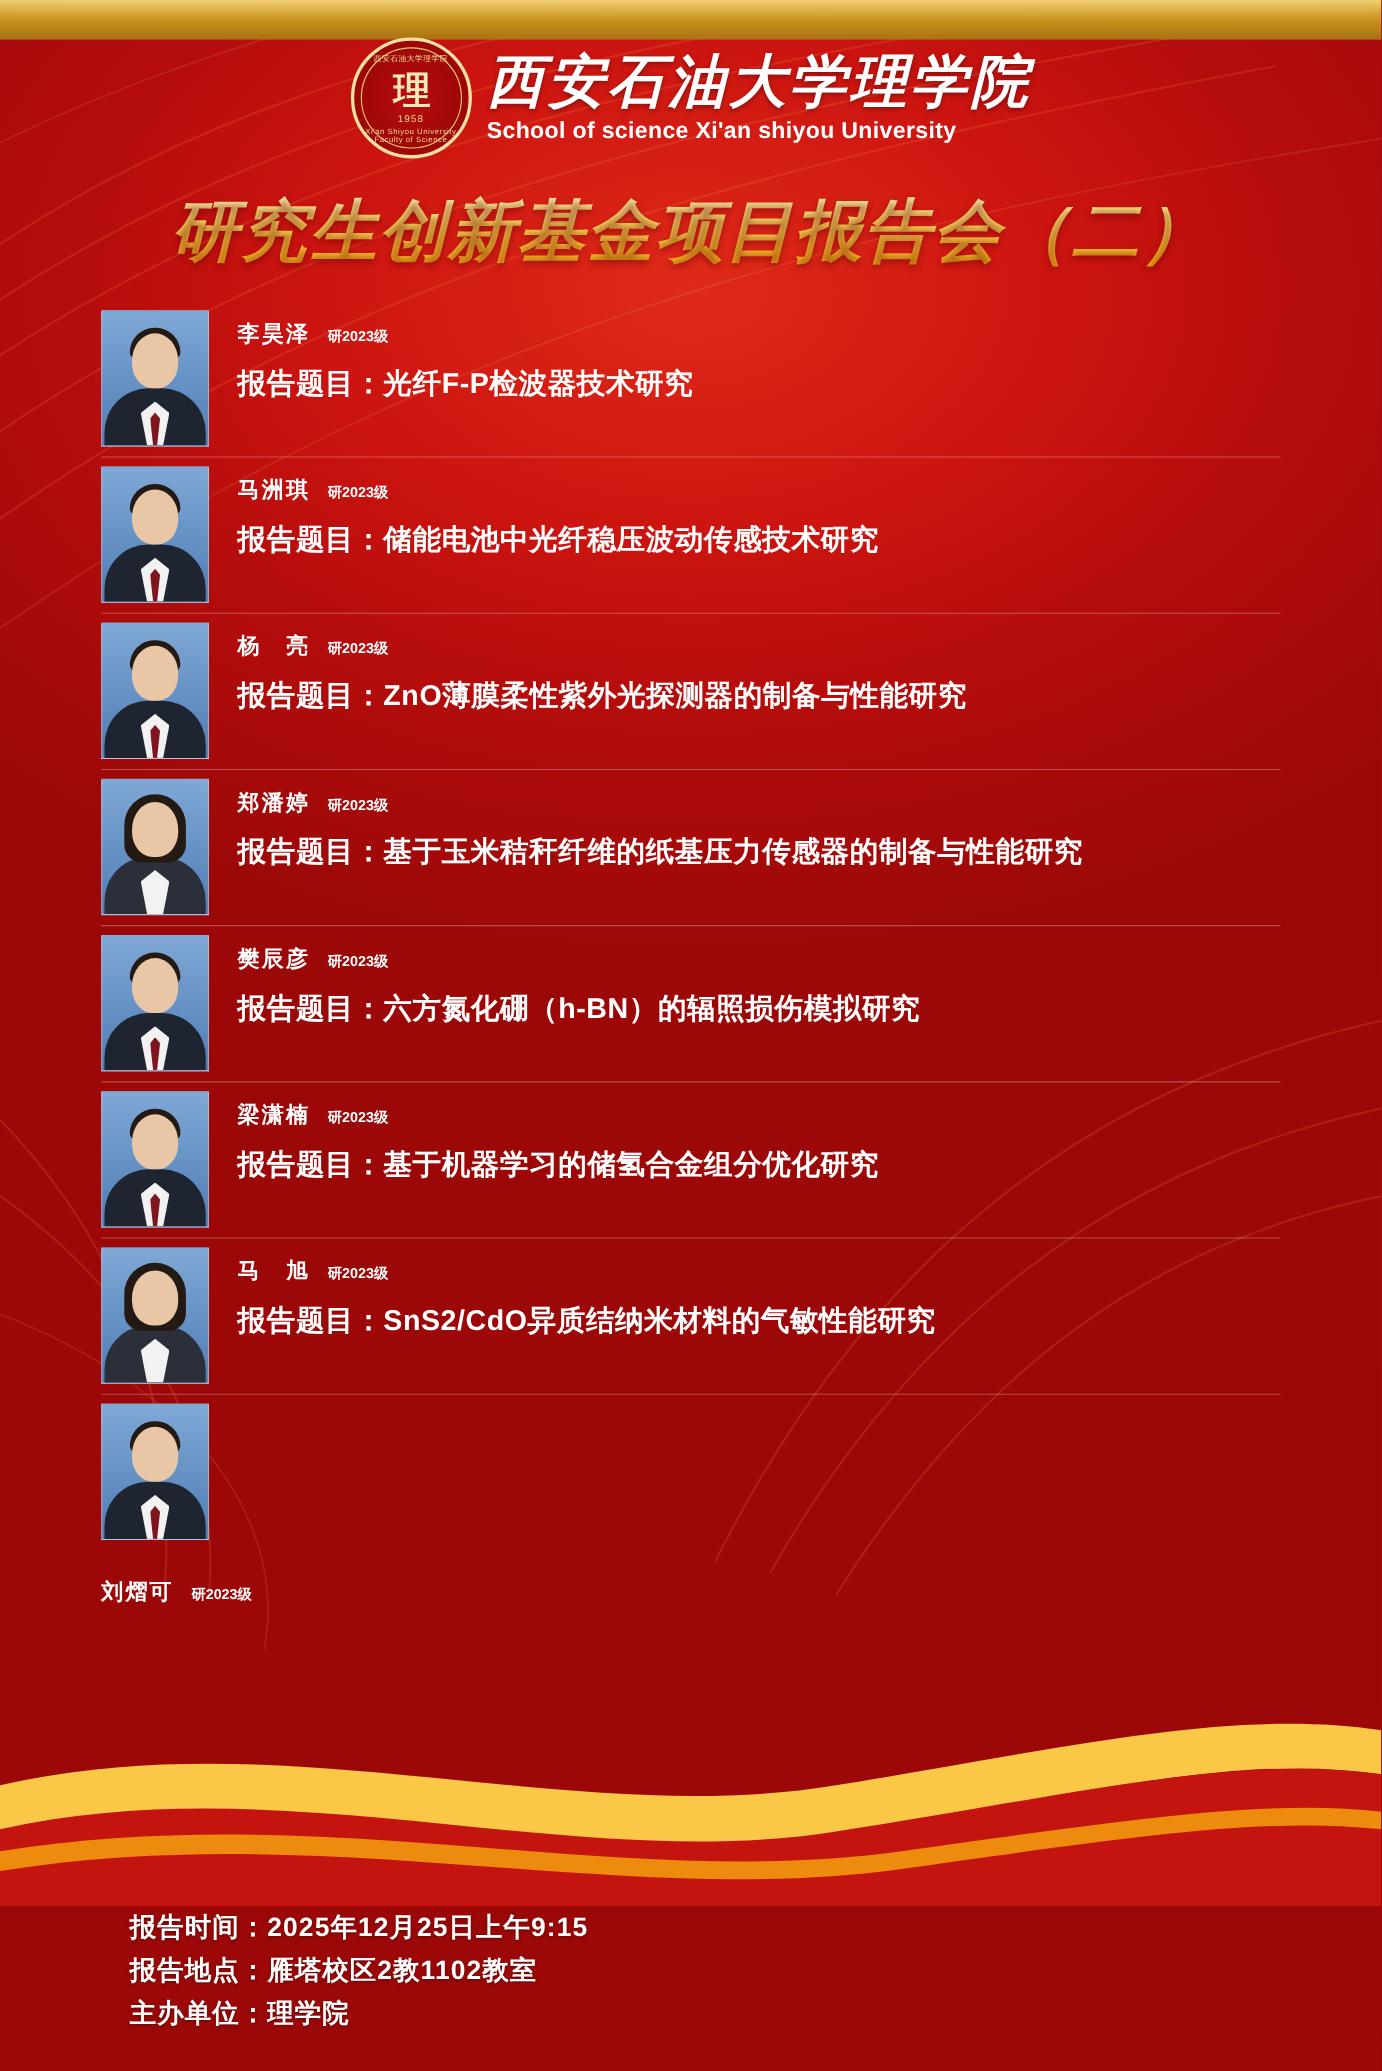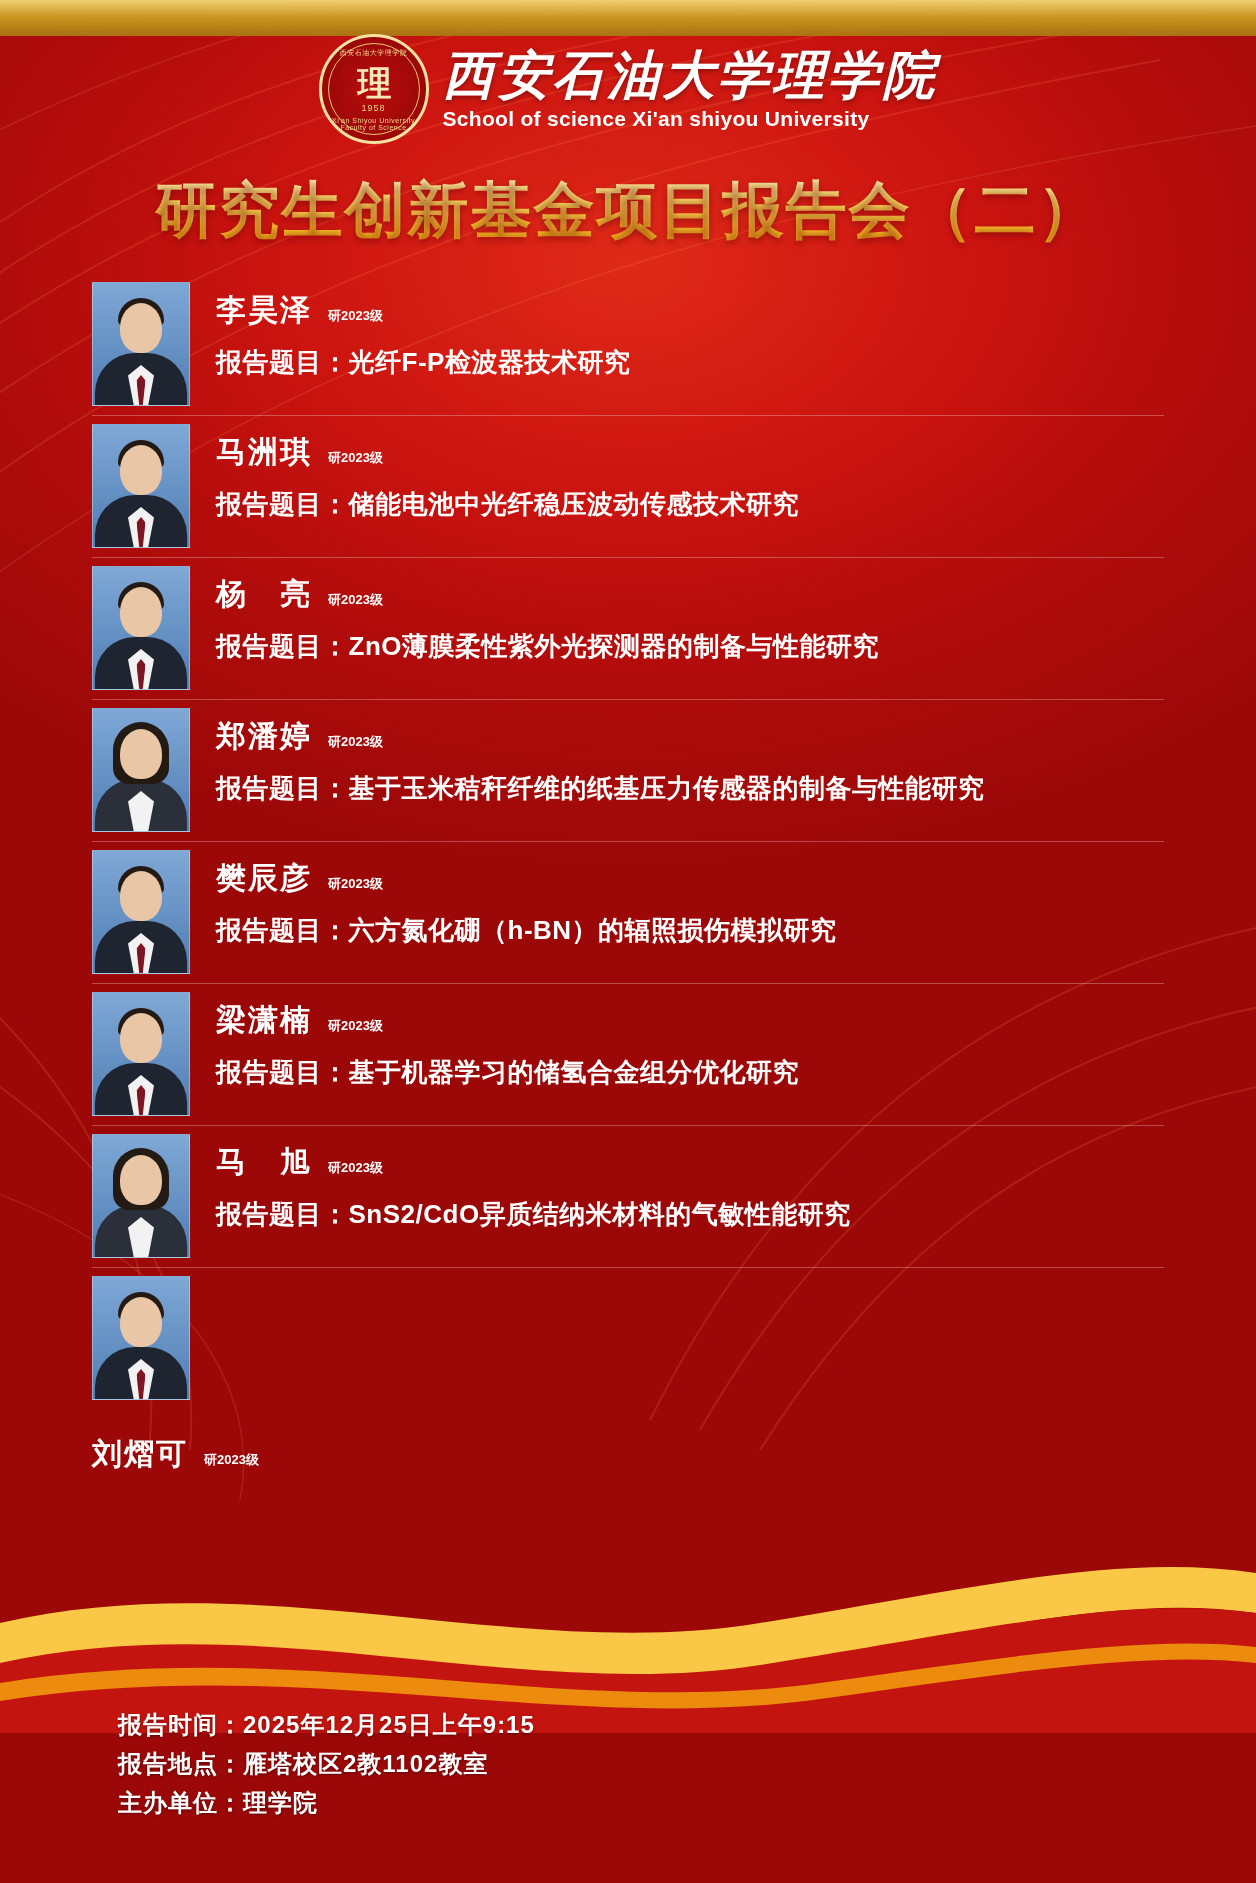--- a/index.html
+++ b/index.html
@@ -106,20 +106,21 @@
     margin-top: 26px;
     font-family: "Liberation Serif", serif;
     font-size: 61px;
     font-weight: 700;
     letter-spacing: 2px;
     background: linear-gradient(180deg, #fff6c8 0%, #ffe169 35%, #ffc22b 70%, #f6a90d 100%);
     -webkit-background-clip: text;
     background-clip: text;
     color: transparent;
     text-shadow: 0 3px 6px rgba(90,0,0,.45);
+    font-style: italic;
   }
   .list {
     position: relative;
     margin: 22px 92px 0 92px;
   }
   .row {
     display: flex;
     align-items: flex-start;
     gap: 26px;
     padding: 8px 0 9px 0;
@@ -192,21 +193,21 @@
     flex: 1 1 auto;
     padding-top: 8px;
   }
   .name-line {
     display: flex;
     align-items: baseline;
     gap: 16px;
   }
   .name {
     font-family: "Liberation Serif", serif;
-    font-size: 30px;
+    font-size: 20px;
     font-weight: 700;
     color: #ffffff;
     letter-spacing: 2px;
   }
   .grade {
     font-size: 13px;
     font-weight: 700;
     color: #ffffff;
   }
   .topic {
@@ -221,21 +222,21 @@
   .wave {
     position: absolute;
     left: 0; right: 0;
     bottom: 150px;
     height: 190px;
     pointer-events: none;
   }
   .footer {
     position: absolute;
     left: 118px;
-    bottom: 60px;
+    bottom: 32px;
     color: #ffffff;
   }
   .footer div {
     font-size: 24px;
     font-weight: 700;
     letter-spacing: 1px;
     line-height: 1.62;
     text-shadow: 0 1px 3px rgba(0,0,0,.4);
   }
 </style>

